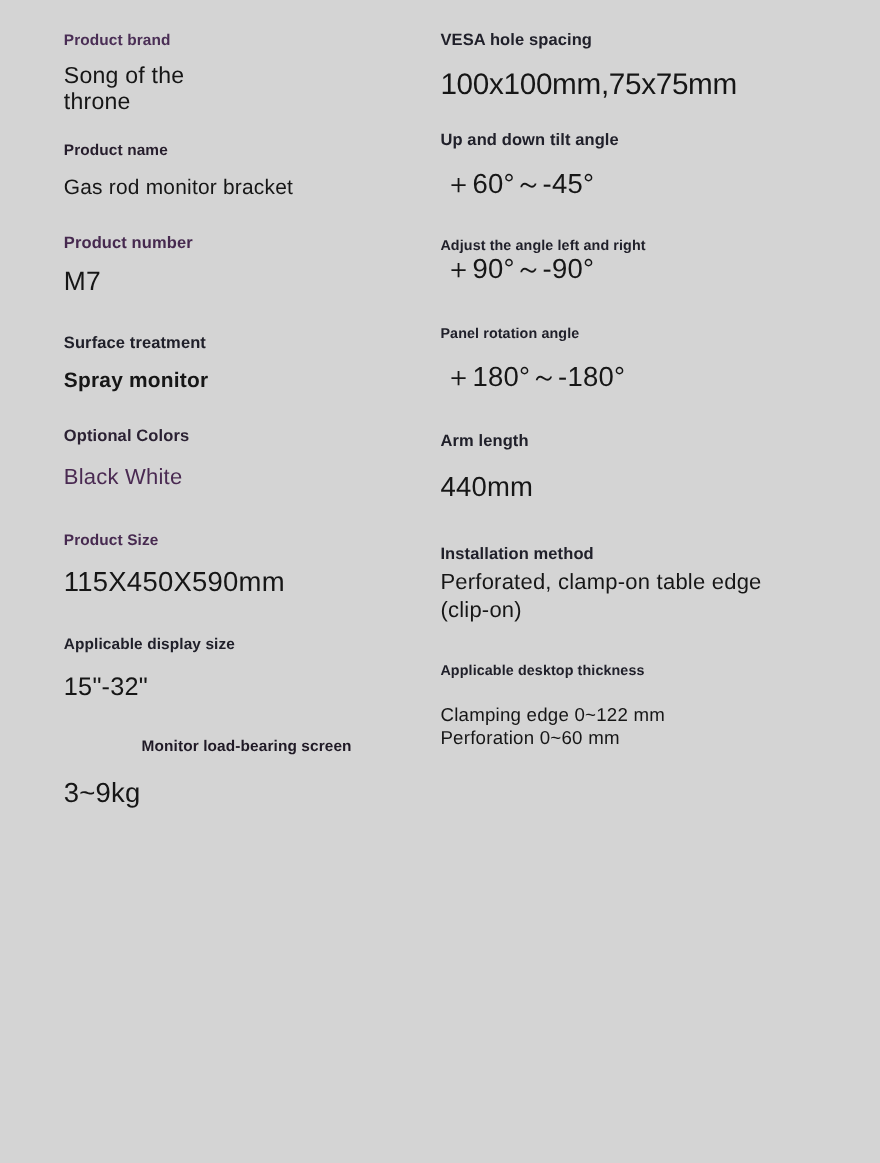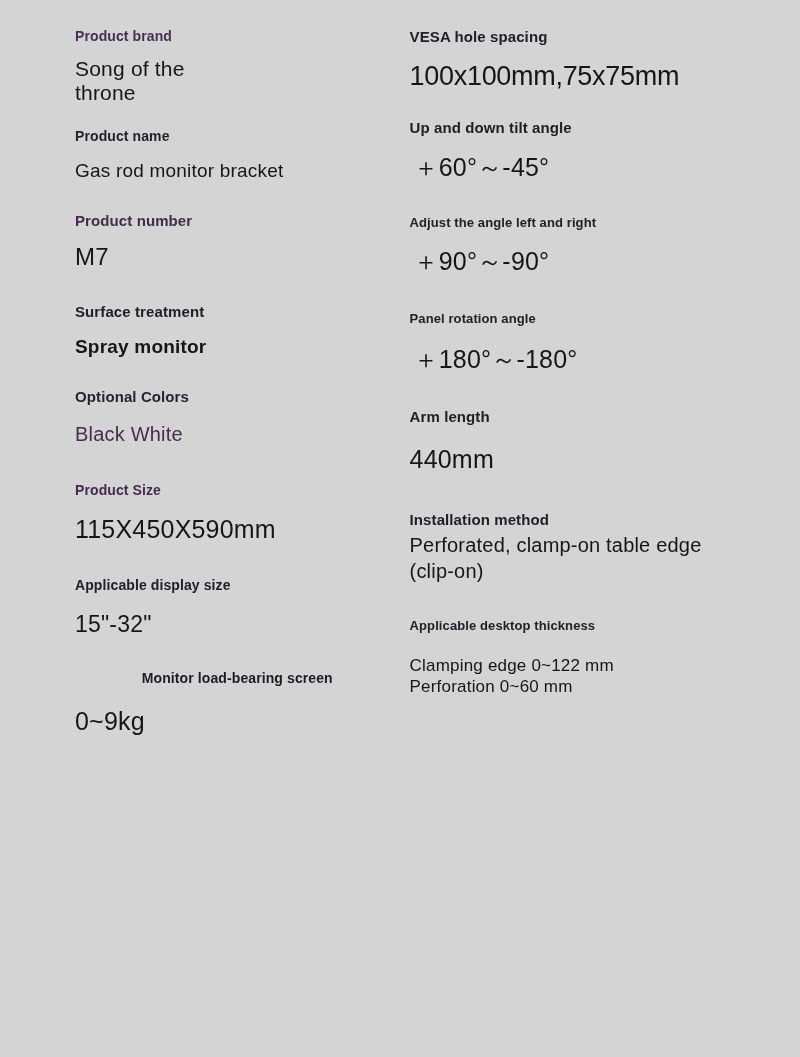--- a/index.html
+++ b/index.html
@@ -12,21 +12,21 @@
     background: #d4d4d4;
     font-family: "Liberation Sans", sans-serif;
     color: #1d1d1d;
     overflow: hidden;
   }
   .sheet {
     position: relative;
     width: 800px;
     height: 785px;
     box-sizing: border-box;
-    padding: 28px 10px 10px 27px;
+    padding: 28px 10px 10px 10px;
   }
   .columns {
     display: flex;
     flex-direction: row;
     align-items: flex-start;
   }
   .col {
     box-sizing: border-box;
   }
   .col-left {
@@ -87,21 +87,21 @@
   
   .r0 .spec-label { font-size: 15px; color: #20202a; }
   .r0 .spec-value { font-size: 27px; margin-top: 14px; letter-spacing: -0.3px; }
   .r0 { margin-bottom: 26px; }
 
   .r1 .spec-label { font-size: 15px; color: #20202a; }
   .r1 .spec-value { font-size: 25px; margin-top: 16px; padding-left: 4px; }
   .r1 { margin-bottom: 32px; }
 
   .r2 .spec-label { font-size: 13px; color: #20202a; }
-  .r2 .spec-value { font-size: 25px; margin-top: 16px; padding-left: 4px; }
+  .r2 .spec-value { font-size: 25px; margin-top: 0; padding-left: 4px; }
   .r2 { margin-bottom: 34px; }
 
   .r3 .spec-label { font-size: 13px; color: #20202a; }
   .r3 .spec-value { font-size: 25px; margin-top: 18px; padding-left: 4px; }
   .r3 { margin-bottom: 34px; }
 
   .r4 .spec-label { font-size: 15px; color: #20202a; }
   .r4 .spec-value { font-size: 25px; margin-top: 18px; }
   .r4 { margin-bottom: 36px; }
 
@@ -150,21 +150,21 @@
         <div class="spec-value">115X450X590mm</div>
       </div>
 
       <div class="spec l6">
         <div class="spec-label">Applicable display size</div>
         <div class="spec-value">15"-32"</div>
       </div>
 
       <div class="spec l7">
         <div class="spec-label">Monitor load-bearing screen</div>
-        <div class="spec-value">0~9kg</div>
+        <div class="spec-value">3~9kg</div>
       </div>
 
     </div>
 
     <div class="col col-right">
 
       <div class="spec r0">
         <div class="spec-label">VESA hole spacing</div>
         <div class="spec-value">100x100mm,75x75mm</div>
       </div>

